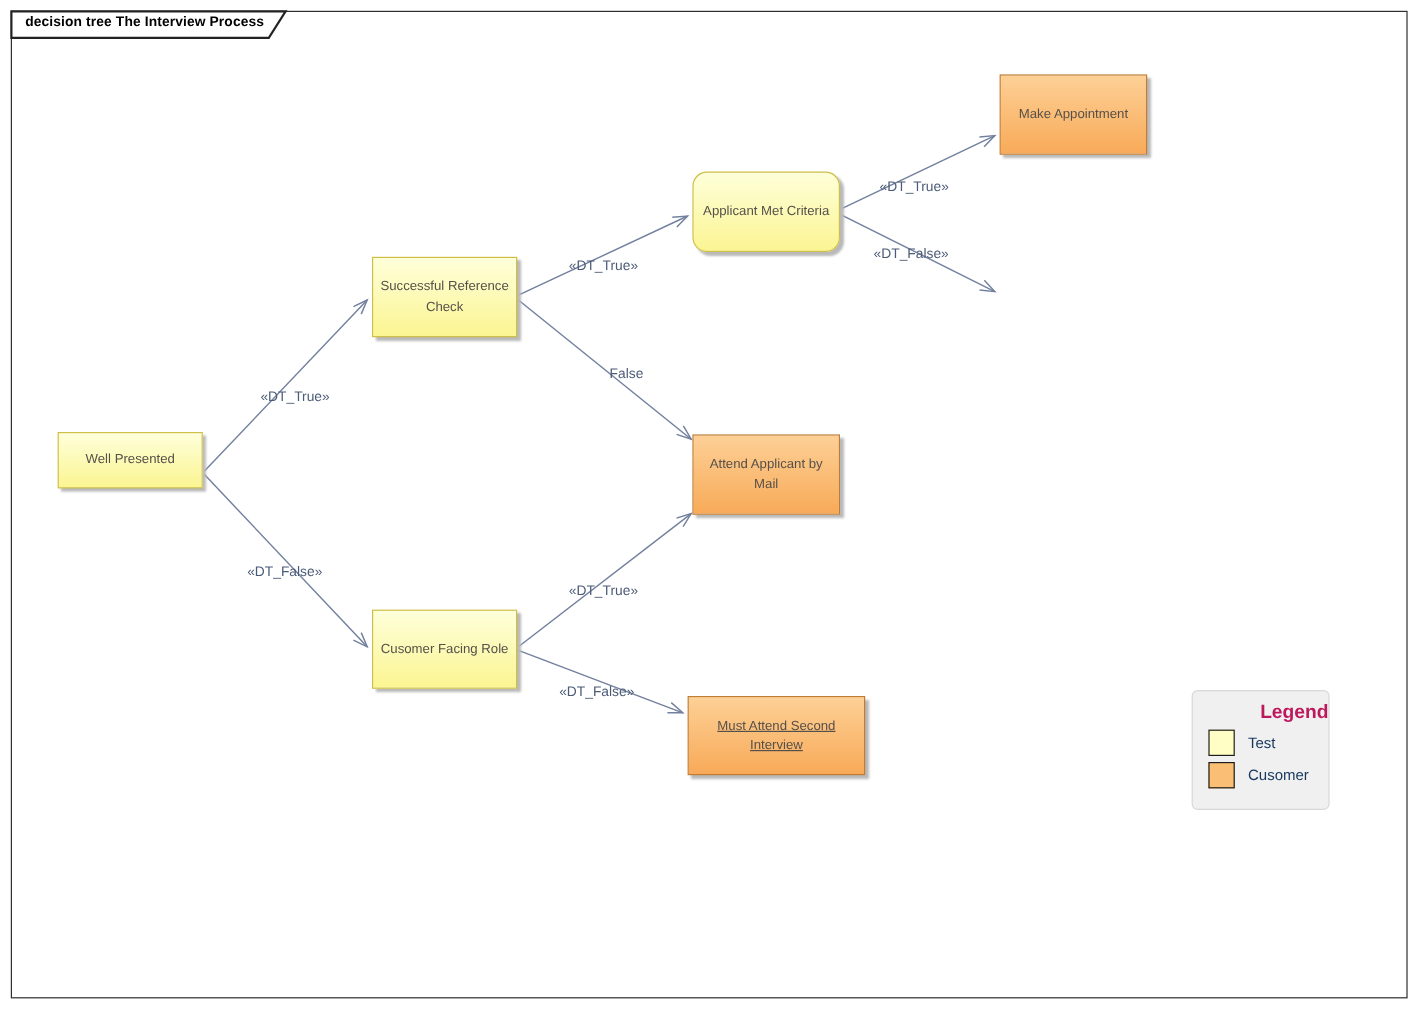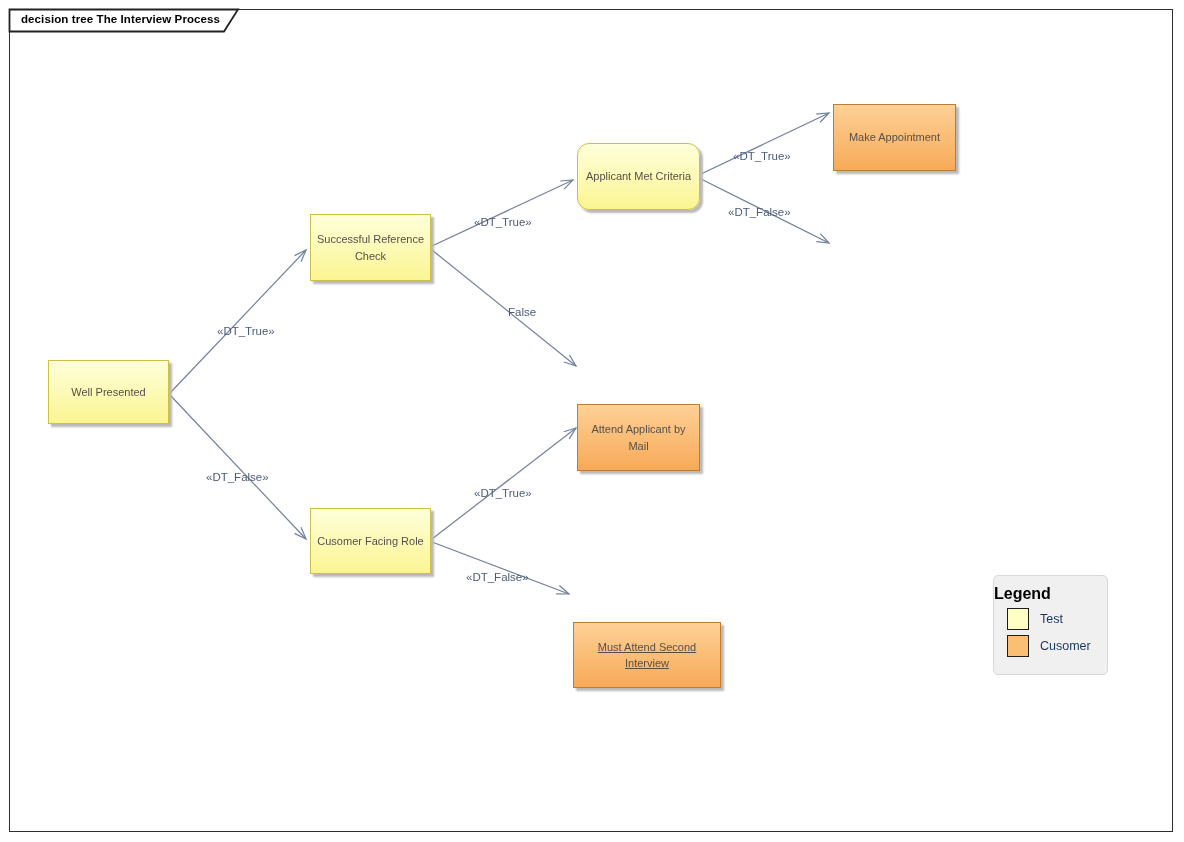--- a/index.html
+++ b/index.html
@@ -23,31 +23,30 @@
   }
   .node.test{
     background:linear-gradient(180deg,#feffda 0%,#fbf592 100%);
     border:1px solid #cfbf45;
     box-shadow:3px 3px 2px #b9b9b9;
   }
   .node.outcome{
     background:linear-gradient(180deg,#fdd096 0%,#f8aa58 100%);
     border:1px solid #c07c31;
     box-shadow:3px 3px 2px #b9b9b9;
-    margin-top:42px;
   }
   .edge-label{
     position:absolute;font-size:11.5px;color:#4c5b77;white-space:nowrap;pointer-events:auto;
   }
   .legend{
     position:absolute;left:993px;top:575px;width:115px;height:100px;
     background:#f0f0f0;border:1px solid #d8d8d8;border-radius:5px;box-sizing:border-box;
   }
   .legend-title{
-    text-align:left;font-weight:bold;font-size:16px;color:#000000;margin-top:9px;
+    text-align:right;font-weight:bold;font-size:16px;color:#be185d;margin-top:9px;
   }
   .legend-row{display:flex;align-items:center;margin:5px 0 0 13px;}
   .legend-row:first-of-type{margin-top:7px;}
   .swatch{width:22px;height:22px;border:1px solid #1d1d1d;box-sizing:border-box;flex:0 0 auto;}
   .swatch.test{background:#ffffc5;}
   .swatch.outcome{background:#fbbe75;}
   .legend-label{font-size:12.5px;color:#17375e;margin-left:11px;}
 </style>
 </head>
 <body>
@@ -69,21 +68,21 @@
       <line x1="701" y1="174" x2="829" y2="113" stroke="#72809E" stroke-width="1.2" marker-end="url(#arrow)"></line>
       <line x1="701" y1="179" x2="829" y2="243" stroke="#72809E" stroke-width="1.2" marker-end="url(#arrow)"></line>
       <line x1="432" y1="539" x2="576" y2="428" stroke="#72809E" stroke-width="1.2" marker-end="url(#arrow)"></line>
       <line x1="432" y1="542" x2="569" y2="594" stroke="#72809E" stroke-width="1.2" marker-end="url(#arrow)"></line>
     </g>
 </svg>
 
 <div class="tab-text">decision tree The Interview Process</div>
 
 <div id="nodes-layer">
-    <div class="node test" style="left: 48px; top: 360px; width: 121px; height: 64px;">
+    <div class="node test" style="left: 48px; top: 360px; width: 121px; height: 47px;">
       <span>Well Presented</span>
     </div>
     <div class="node test" style="left: 310px; top: 214px; width: 121px; height: 67px;">
       <span>Successful Reference Check</span>
     </div>
     <div class="node test" style="left: 310px; top: 508px; width: 121px; height: 66px;">
       <span>Cusomer Facing Role</span>
     </div>
     <div class="node test" style="left: 577px; top: 143px; width: 123px; height: 67px; border-radius: 12px;">
       <span>Applicant Met Criteria</span>

